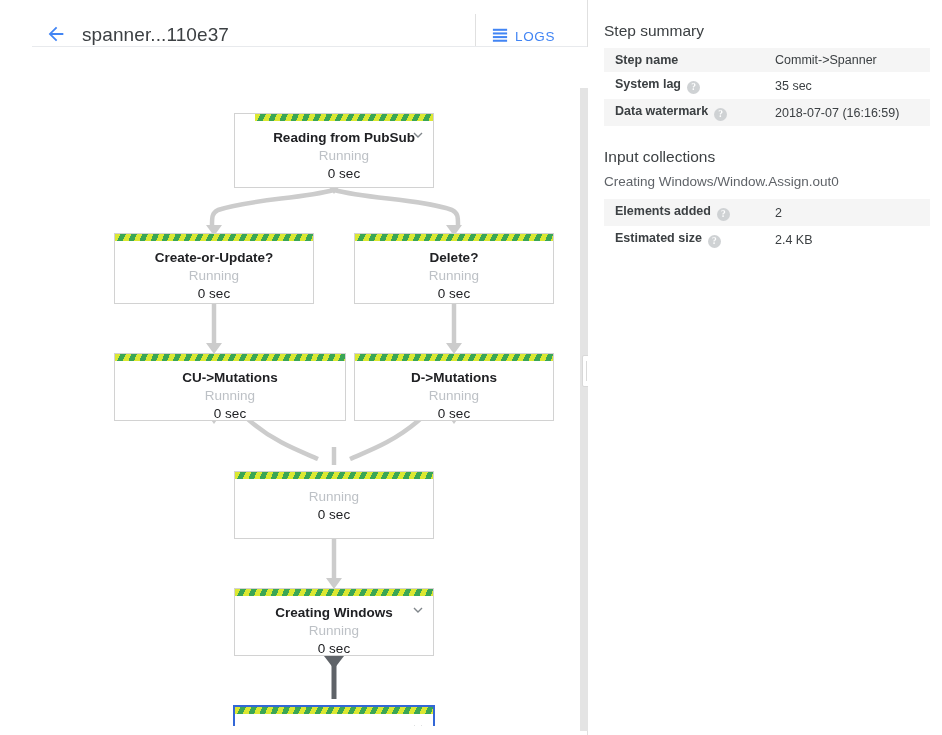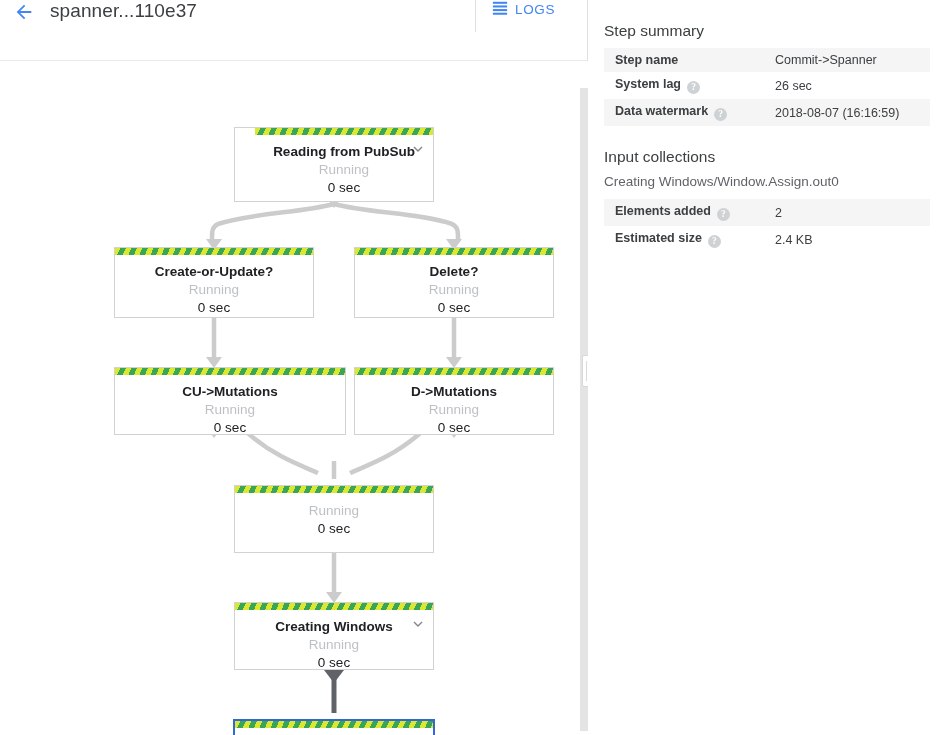--- a/index.html
+++ b/index.html
@@ -7,22 +7,22 @@
     width:942px;height:735px;overflow:hidden;
     font-family:"Liberation Sans", sans-serif;
     background:#ffffff;color:#202124;
     -webkit-font-smoothing:antialiased;
   }
   .app{position:relative;width:942px;height:735px;display:flex;}
 
   
   .left-pane{position:relative;width:588px;height:735px;background:#fff;
              border-right:1px solid #e0e0e0;box-sizing:border-box;}
-  .topbar{position:relative;height:61px;display:flex;align-items:flex-start;
-          border-bottom:1px solid #e8eaed;box-sizing:border-box;background:#fff;}
+  .topbar{position:relative;height:47px;display:flex;align-items:flex-end;
+          border-bottom:1px solid #e8eaed;box-sizing:border-box;background:#fff;margin-left:32px;}
   .back-btn{width:24px;height:24px;margin-left:12px;margin-right:14px;flex:none;
             display:flex;align-items:center;justify-content:center;cursor:pointer;}
   .back-btn svg{display:block;}
   .job-title{font-size:19px;color:#3c4043;letter-spacing:.1px;white-space:nowrap;}
   .topbar-spacer{flex:1;}
   .vdiv{width:1px;height:32px;background:#e0e0e0;margin-right:16px;}
   .logs-btn{display:flex;align-items:center;gap:7px;color:#4285f4;
             font-size:13.5px;font-weight:500;letter-spacing:.6px;
             margin-right:32px;cursor:pointer;user-select:none;}
   .logs-icon{display:block;}
@@ -246,25 +246,25 @@
 
       <div class="section-head">Step summary</div>
       <table class="kv-table">
         <tbody>
           <tr class="odd">
             <td class="kv-key"><span>Step name</span></td>
             <td class="kv-val">Commit-&gt;Spanner</td>
           </tr>
           <tr>
             <td class="kv-key"><span>System lag</span><span class="help-ico">?</span></td>
-            <td class="kv-val">26 sec</td>
+            <td class="kv-val">35 sec</td>
           </tr>
           <tr class="odd">
             <td class="kv-key"><span>Data watermark</span><span class="help-ico">?</span></td>
-            <td class="kv-val">2018-08-07 (16:16:59)</td>
+            <td class="kv-val">2018-07-07 (16:16:59)</td>
           </tr>
         </tbody>
       </table>
 
       <div class="gap"></div>
 
       <div class="section-head">Input collections</div>
       <div class="section-sub">Creating Windows/Window.Assign.out0</div>
       <table class="kv-table">
         <tbody>

